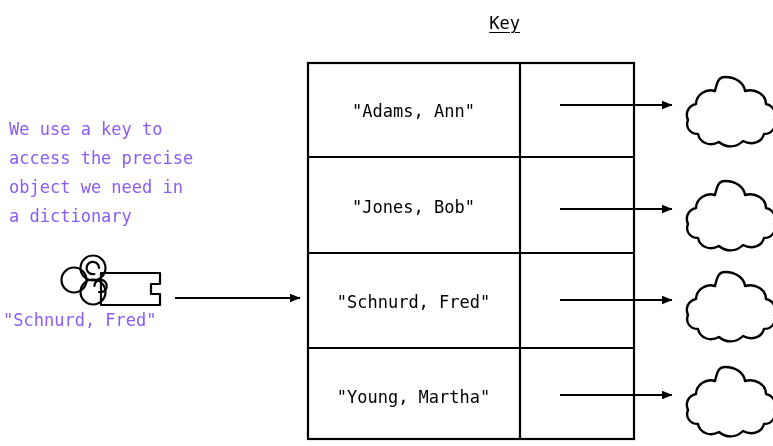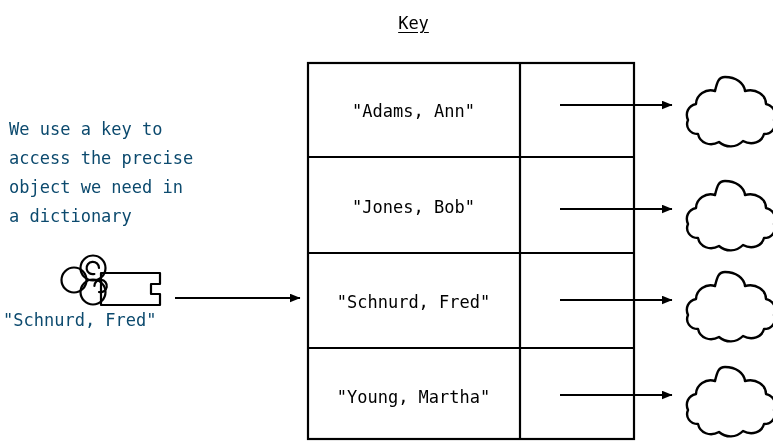--- a/index.html
+++ b/index.html
@@ -25,39 +25,39 @@
     position: absolute;
     left: 0; top: 0;
     width: 773px;
     height: 446px;
     overflow: visible;
   }
   .txt {
     position: absolute;
     white-space: pre;
     font-family: "DejaVu Sans Mono", "Liberation Mono", monospace;
-    color: #0c4a6e;
+    color: #8b5cf6;
     letter-spacing: 0px;
   }
   #desc-text {
     left: 9px;
     top: 115px;
     font-size: 17px;
     line-height: 29px;
   }
   #key-literal {
     left: 3px;
     top: 310px;
     font-size: 17px;
   }
   .hdr {
     position: absolute;
     font-size: 17px;
     line-height: 21px;
-    text-align: center;
+    text-align: right;
     text-decoration: underline;
     text-underline-offset: 3px;
     white-space: pre-line;
   }
   #hdr-key {
     left: 307px;
     top: 13px;
     width: 213px;
   }
   #hdr-objref {

